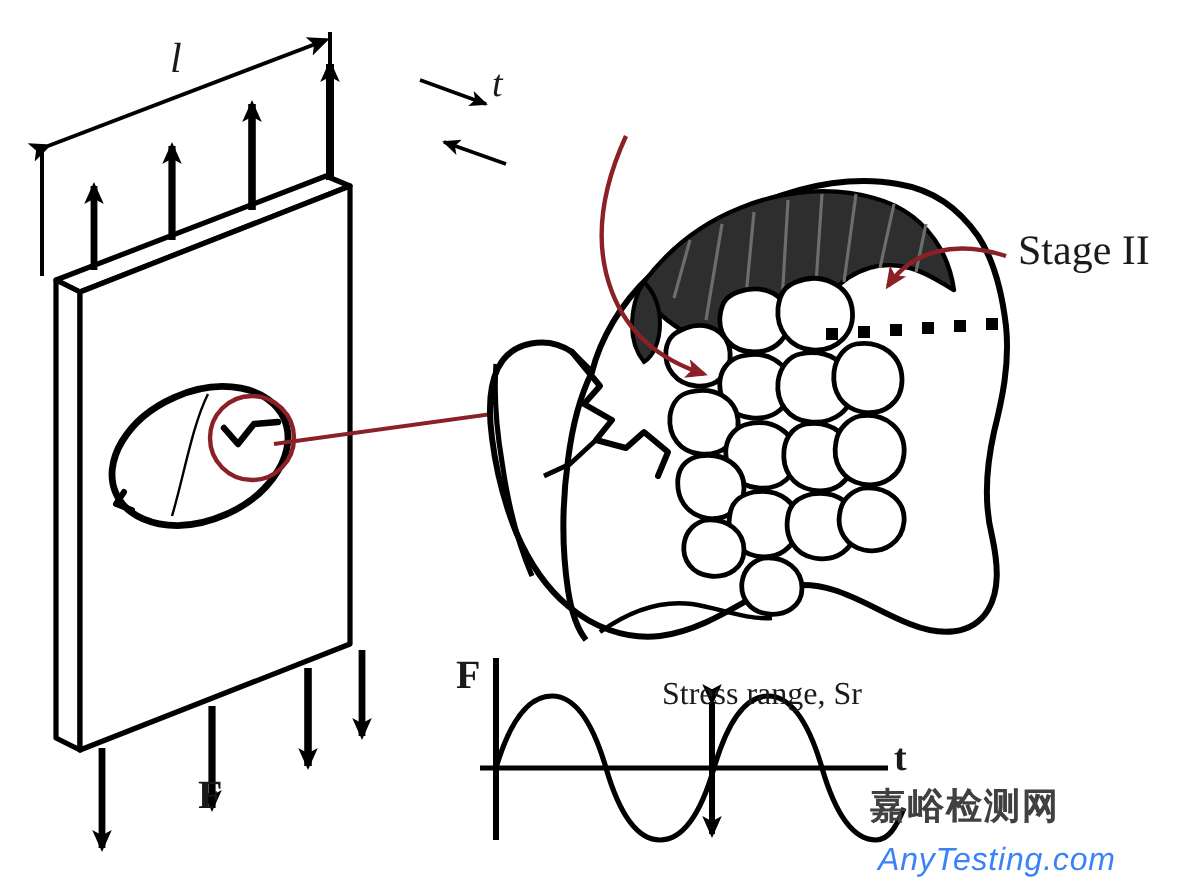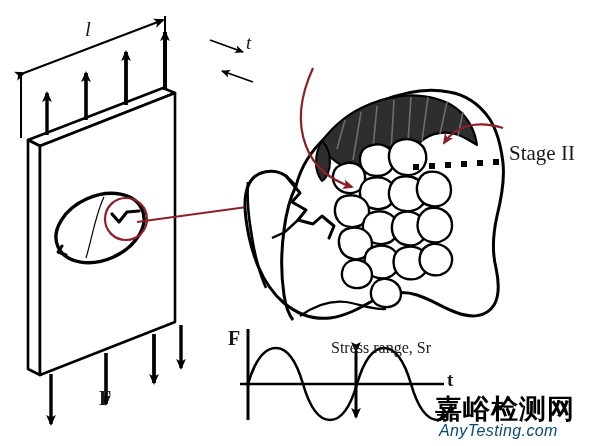--- a/index.html
+++ b/index.html
@@ -47,21 +47,20 @@
     left: 99px; top: 387px;
     font-size: 20px;
   }
   #label-stage-1 {
     left: 277px; top: 38px;
     font-size: 21px;
   }
   #label-stage-2 {
     left: 509px; top: 113px;
     font-size: 21px;
-    margin-top: 28px;
   }
   #label-stress-range {
     left: 331px; top: 339px;
     font-size: 16px;
   }
   #label-axis-f {
     left: 228px; top: 327px;
     font-size: 20px;
   }
   #label-axis-t {
@@ -74,35 +73,35 @@
     top: 391px;
     width: 172px;
     height: 52px;
     pointer-events: none;
   }
   #watermark-cn {
     position: absolute;
     left: 10px;
     top: 0px;
     font-family: "DejaVu Sans", sans-serif;
-    font-size: 27px;
+    font-size: 18px;
     font-weight: bold;
     letter-spacing: 1px;
-    color: #000000;
+    color: #404040;
     white-space: nowrap;
   }
   #watermark-en {
     position: absolute;
     left: 14px;
     top: 31px;
     font-family: "Liberation Sans", sans-serif;
     font-style: italic;
     font-size: 16px;
     letter-spacing: 0.4px;
-    color: #0c4a6e;
+    color: #3b82f6;
     white-space: nowrap;
   }
 </style>
 </head>
 <body>
 
 <div id="stage">
 
   <svg id="figure-svg" viewBox="0 0 600 446">
     <defs>

